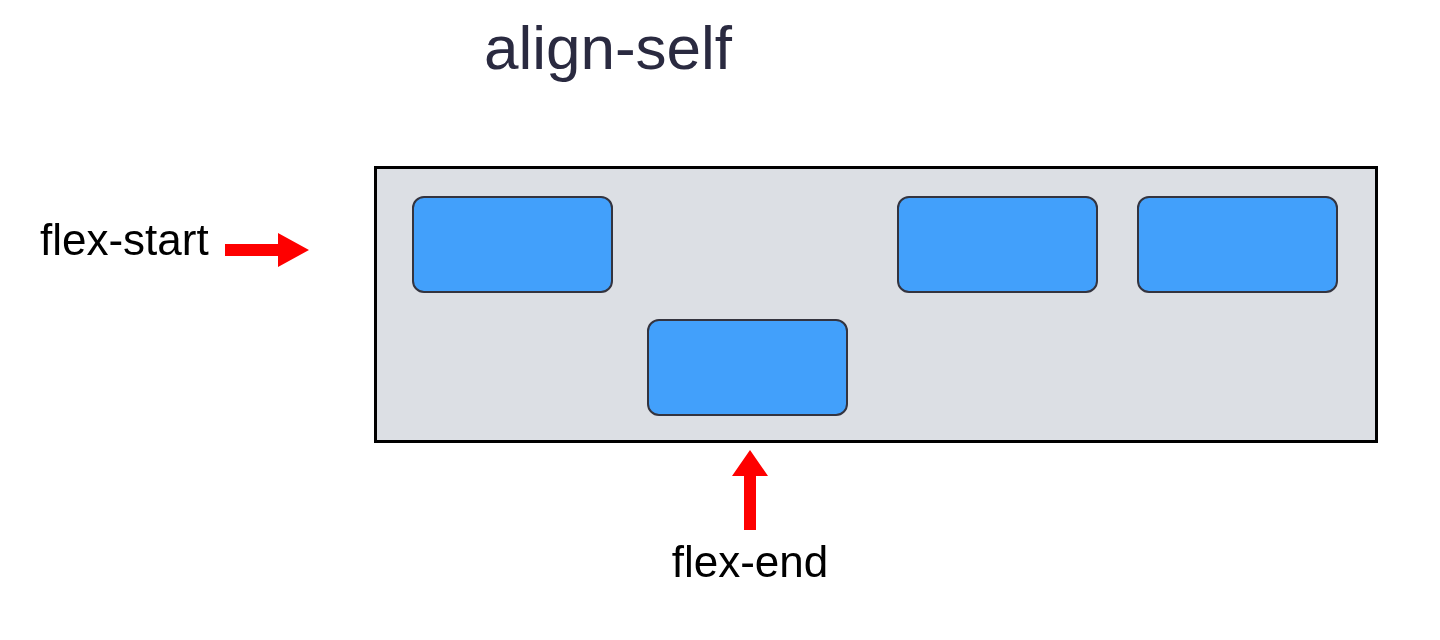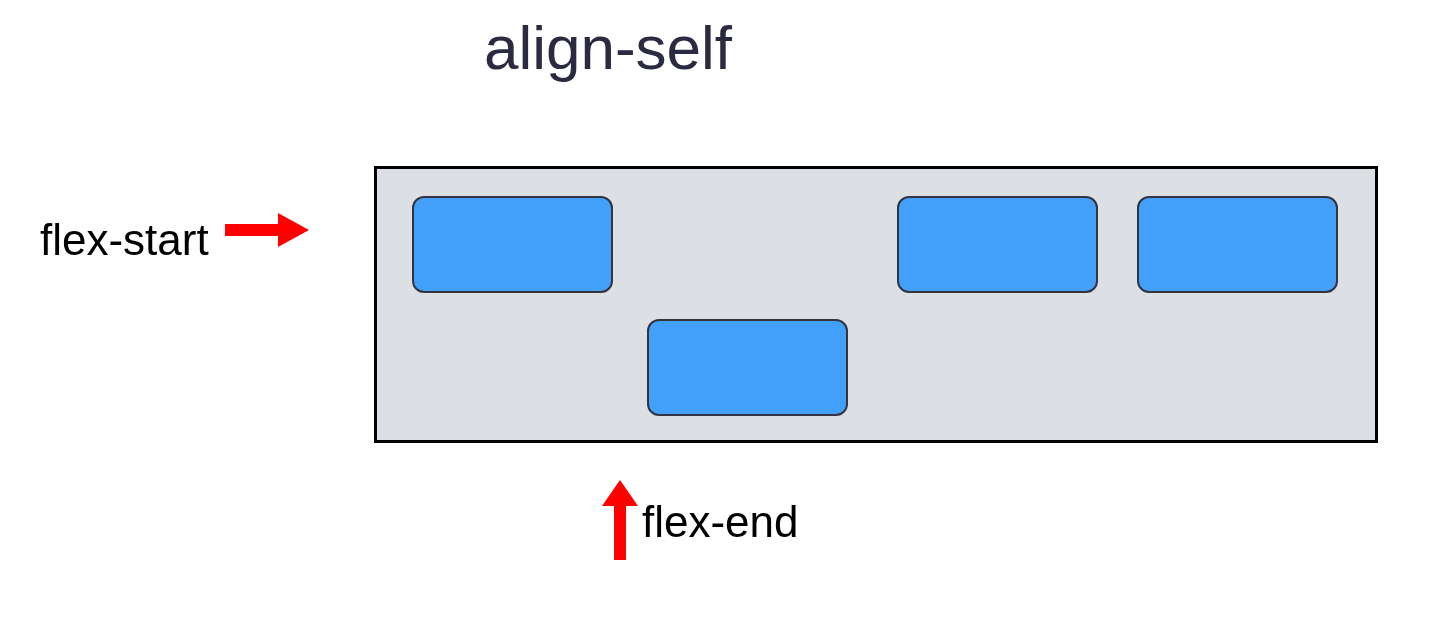--- a/index.html
+++ b/index.html
@@ -74,21 +74,21 @@
   .flex-item.item-4 { margin-left: 39px; }
 
   
   .ann-start {
     position: absolute;
     left: 40px;
     top: 210px;
     width: 335px;
     height: 60px;
     display: flex;
-    align-items: flex-start;
+    align-items: flex-end;
     gap: 16px;
   }
   .ann-start .ann-label {
     font-size: 44px;
     line-height: 60px;
     color: #000000;
     white-space: pre;
   }
   .arrow-right {
     display: block;
@@ -98,20 +98,21 @@
   }
 
   
   .ann-end {
     position: absolute;
     left: 598px;
     top: 450px;
     width: 304px;
     height: 140px;
     display: flex;
+    flex-direction: column;
     align-items: center;
   }
   .arrow-up {
     display: block;
     width: 44px;
     height: 80px;
   }
   .ann-end .ann-label {
     font-size: 44px;
     line-height: 56px;

